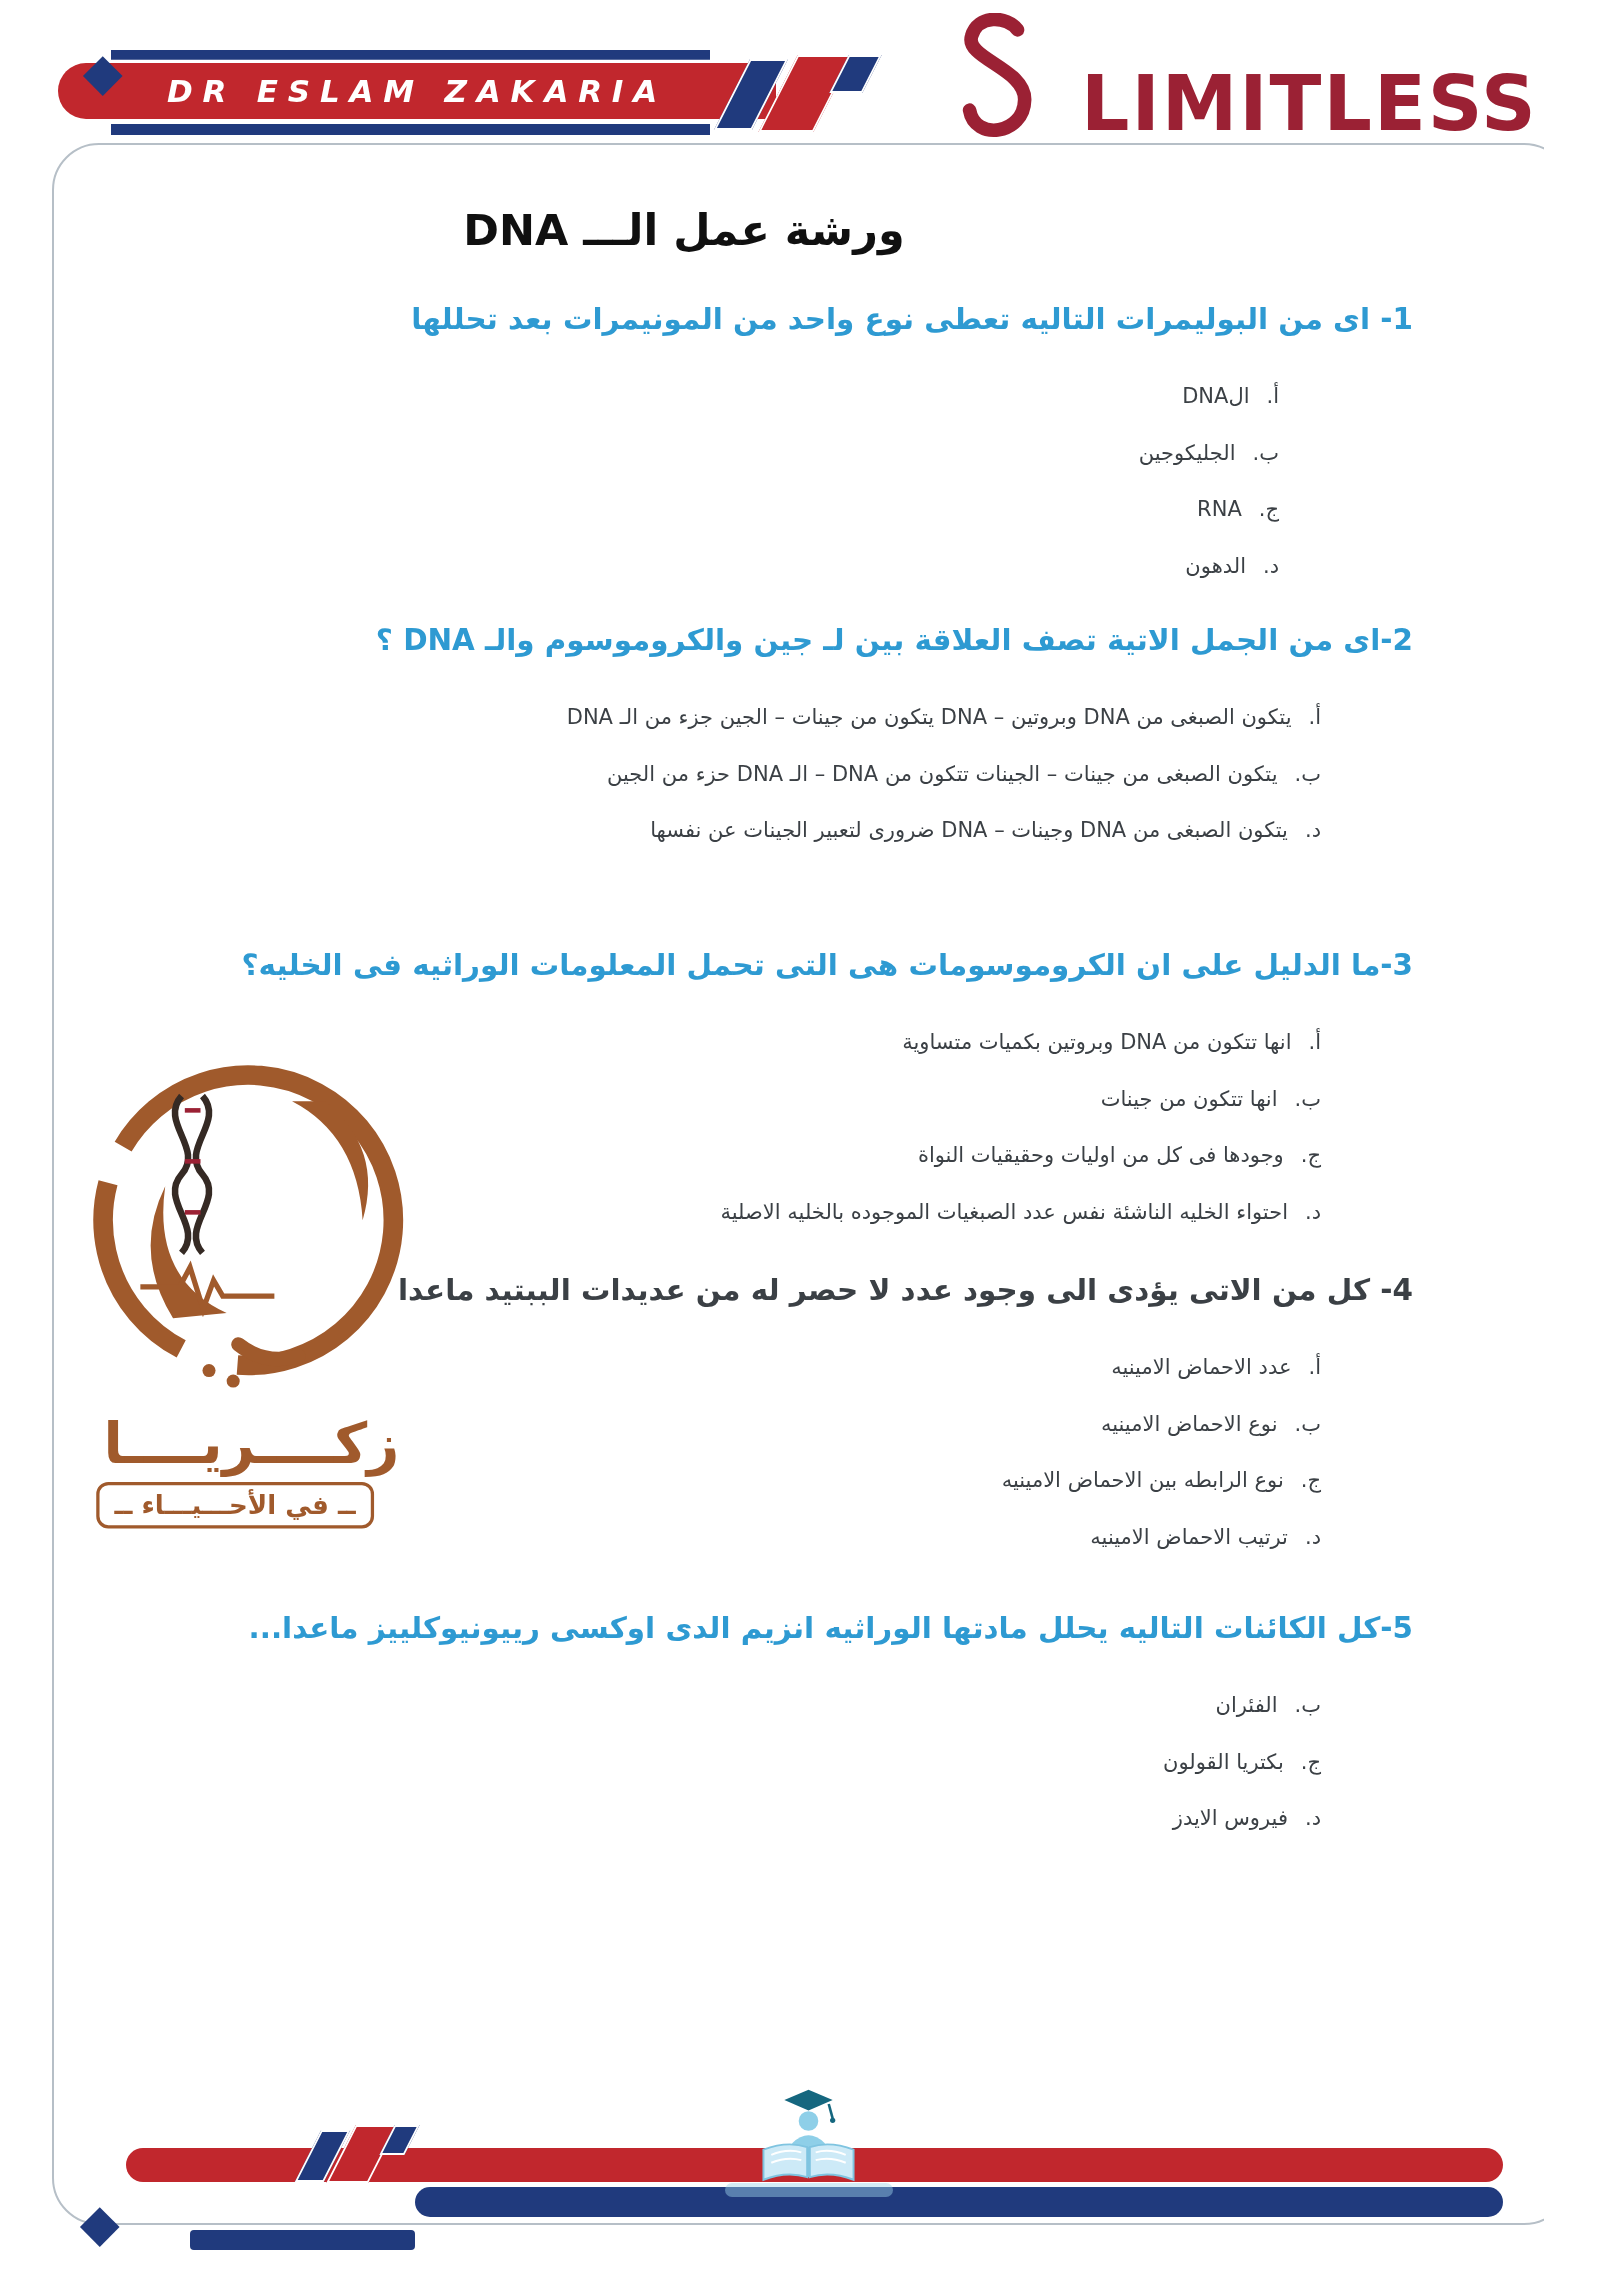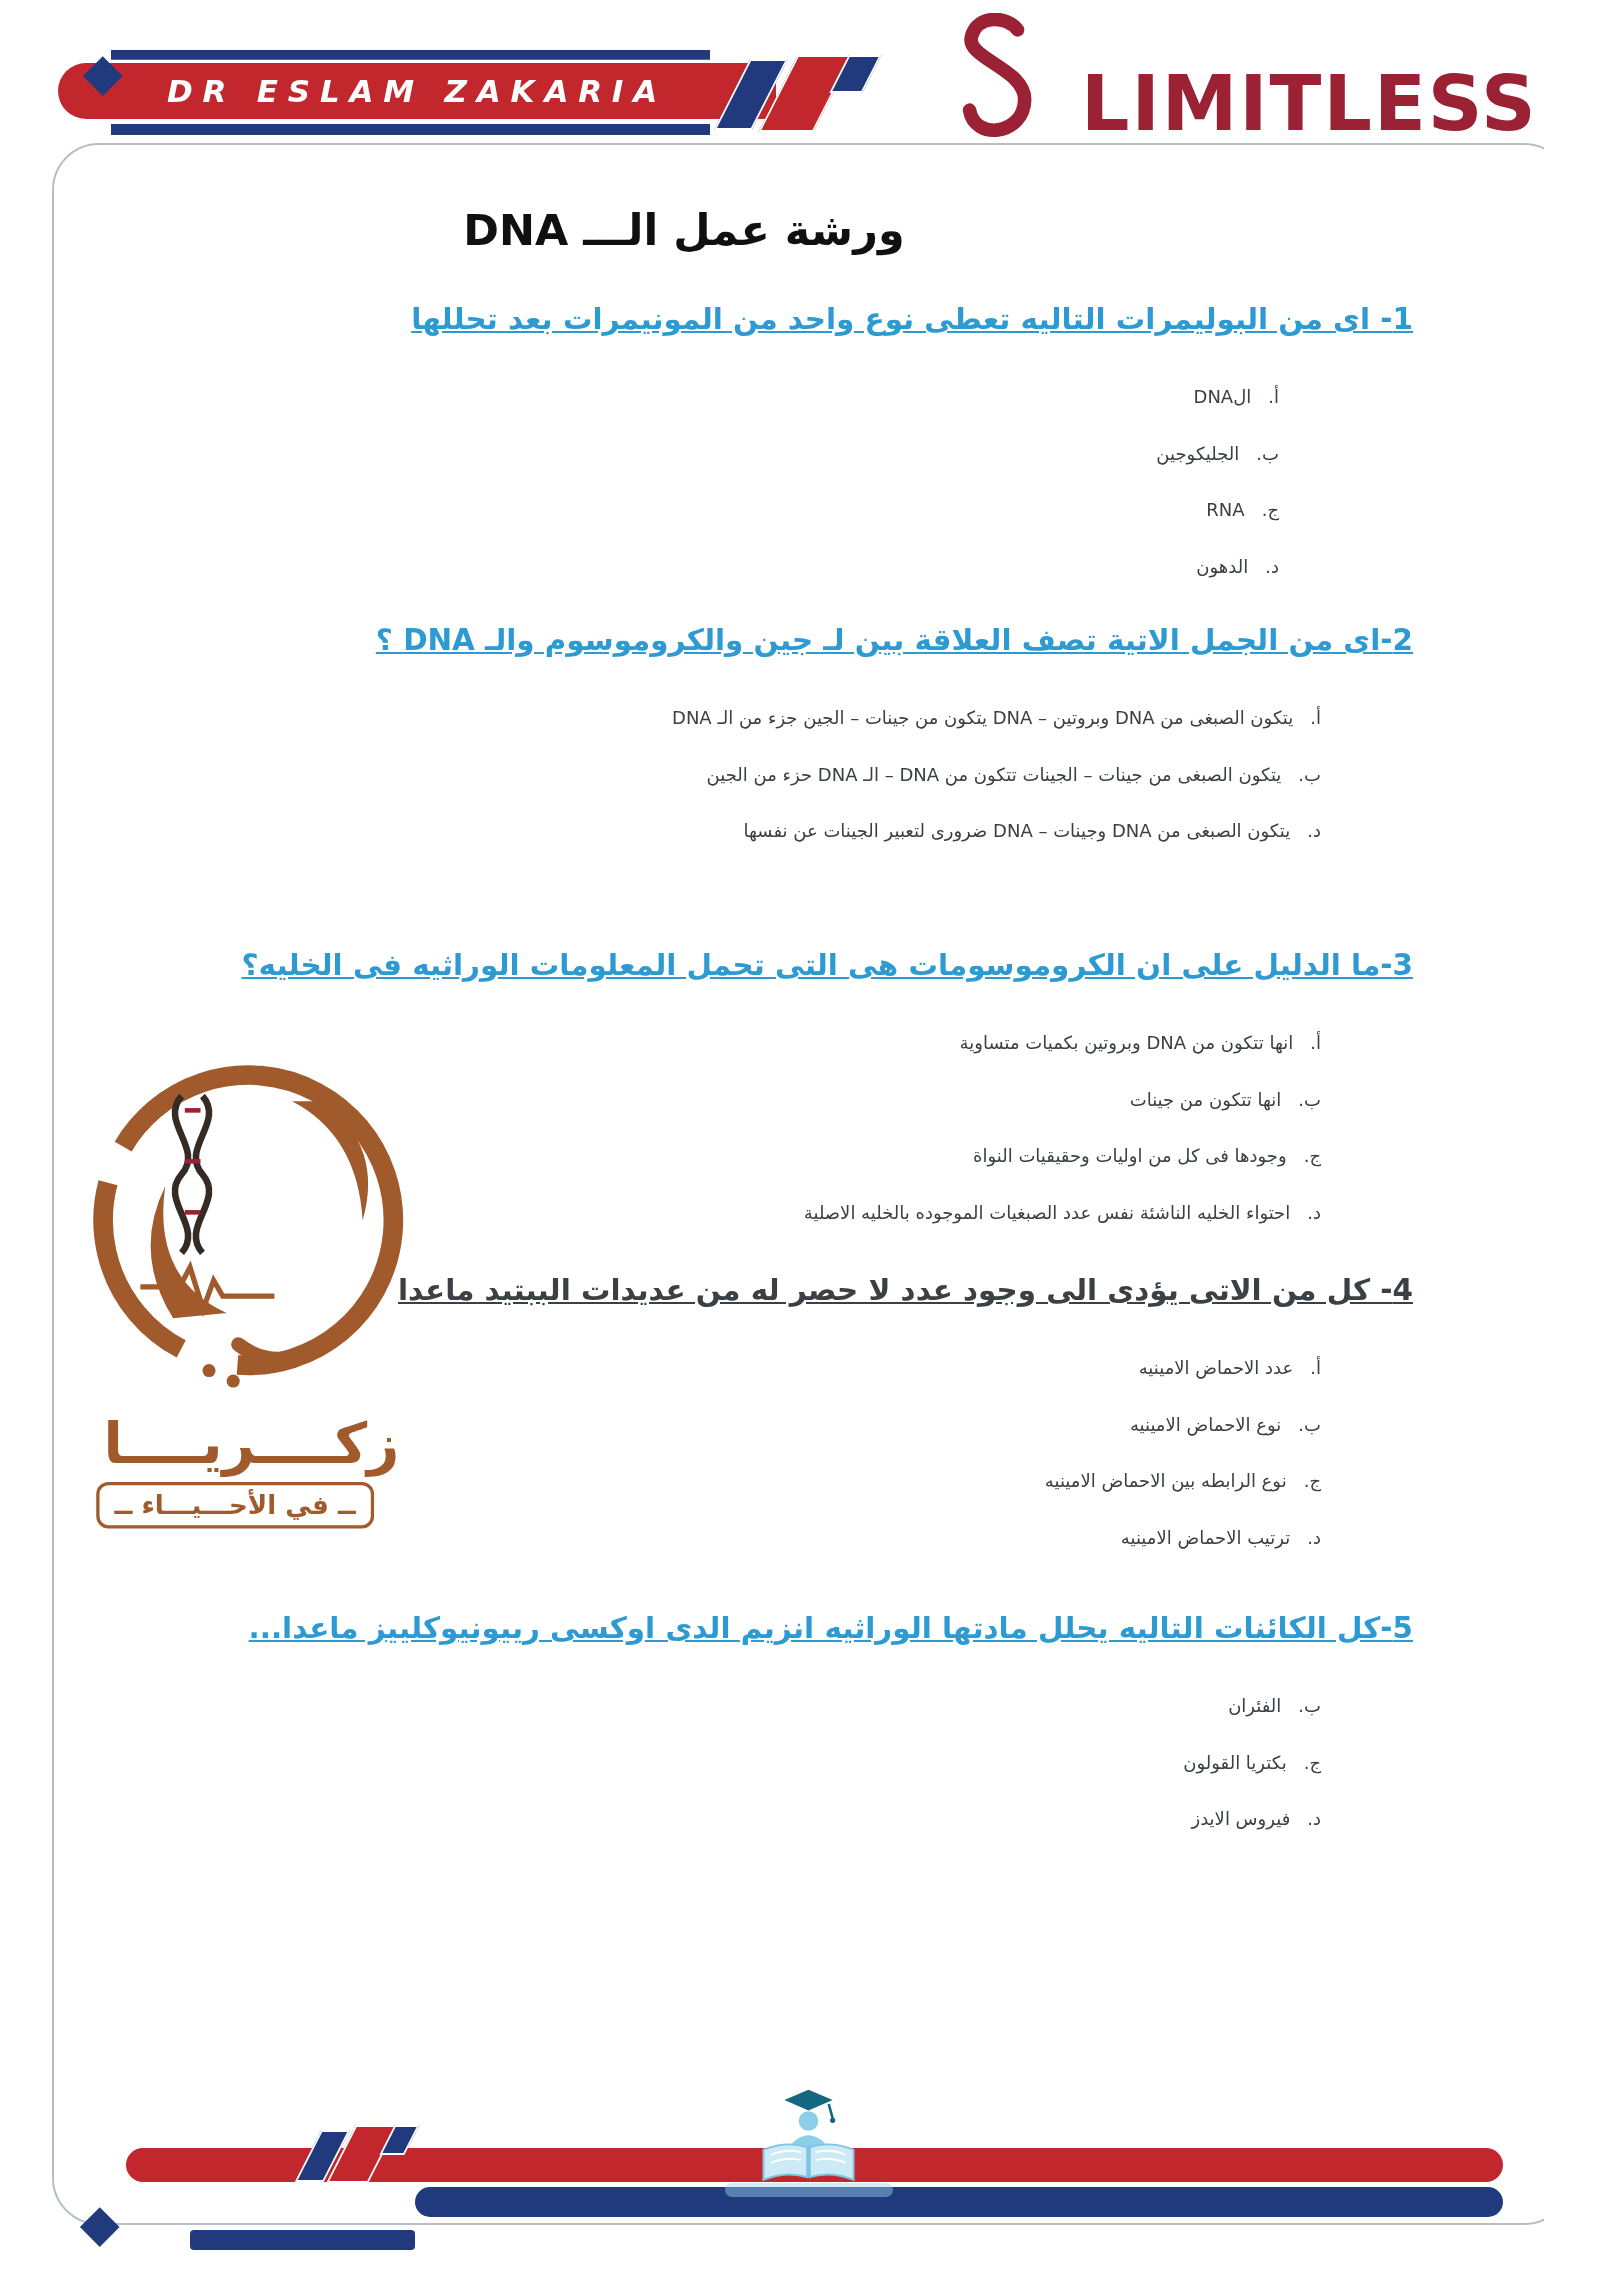--- a/index.html
+++ b/index.html
@@ -38,25 +38,25 @@
          color:var(--brand-maroon,#9b2134);letter-spacing:2px;z-index:2;white-space:nowrap;}
 
   
   .title{position:absolute;top:205px;left:0;width:100%;text-align:center;direction:rtl;
          font-size:43px;font-weight:bold;color:#101010;z-index:2;}
   .title .shift{display:inline-block;transform:translateX(-88px);}
 
   
   .question{position:absolute;right:131px;direction:rtl;text-align:right;z-index:2;}
   .q-header{font-size:29.4px;font-weight:bold;color:var(--question-blue,#2e9ad2);
-            line-height:35px;margin:0 0 43px 0;white-space:nowrap;text-decoration:underline;}
+            line-height:35px;margin:0 0 43px 0;white-space:nowrap;}
   .q-header.dark{color:#3b4045;}
   .options{margin-right:92px;}
   .q1 .options{margin-right:134px;}
-  .option{font-size:18px;color:#3b4045;line-height:33px;margin-bottom:23.6px;white-space:nowrap;}
+  .option{font-size:21px;color:#3b4045;line-height:33px;margin-bottom:23.6px;white-space:nowrap;}
   .option .letter{margin-left:17px;}
   .q1{top:302px;} .q2{top:623px;} .q3{top:948px;} .q4{top:1273px;} .q5{top:1611px;}
 
   
   .watermark{position:absolute;left:75px;top:1004px;z-index:1;}
 
   
   .foot-red{position:absolute;left:126px;top:2148px;width:1377px;height:34px;
             background:var(--banner-red,#c1272d);border-radius:17px;z-index:2;}
   .foot-navy{position:absolute;left:415px;top:2187px;width:1088px;height:30px;

